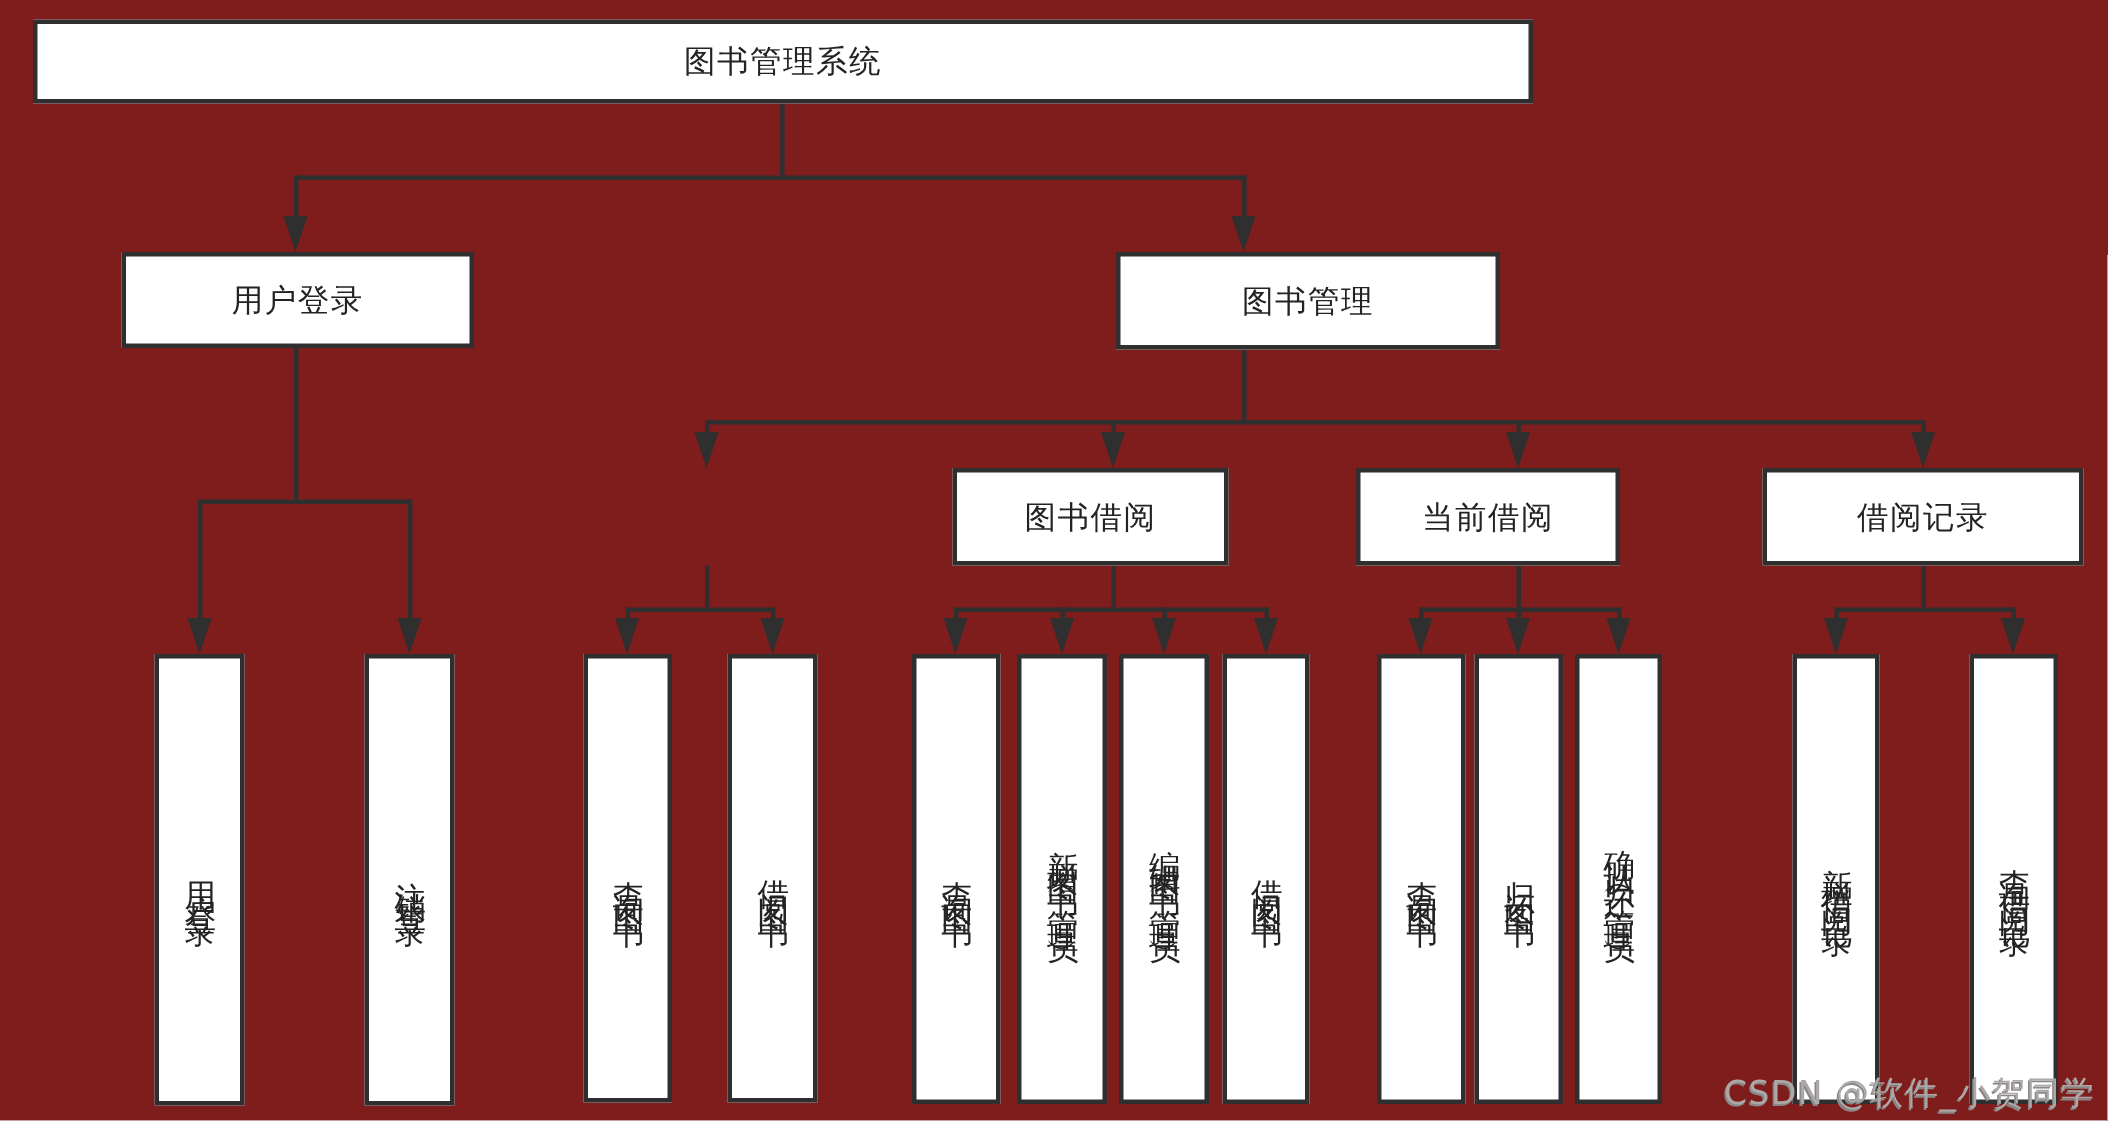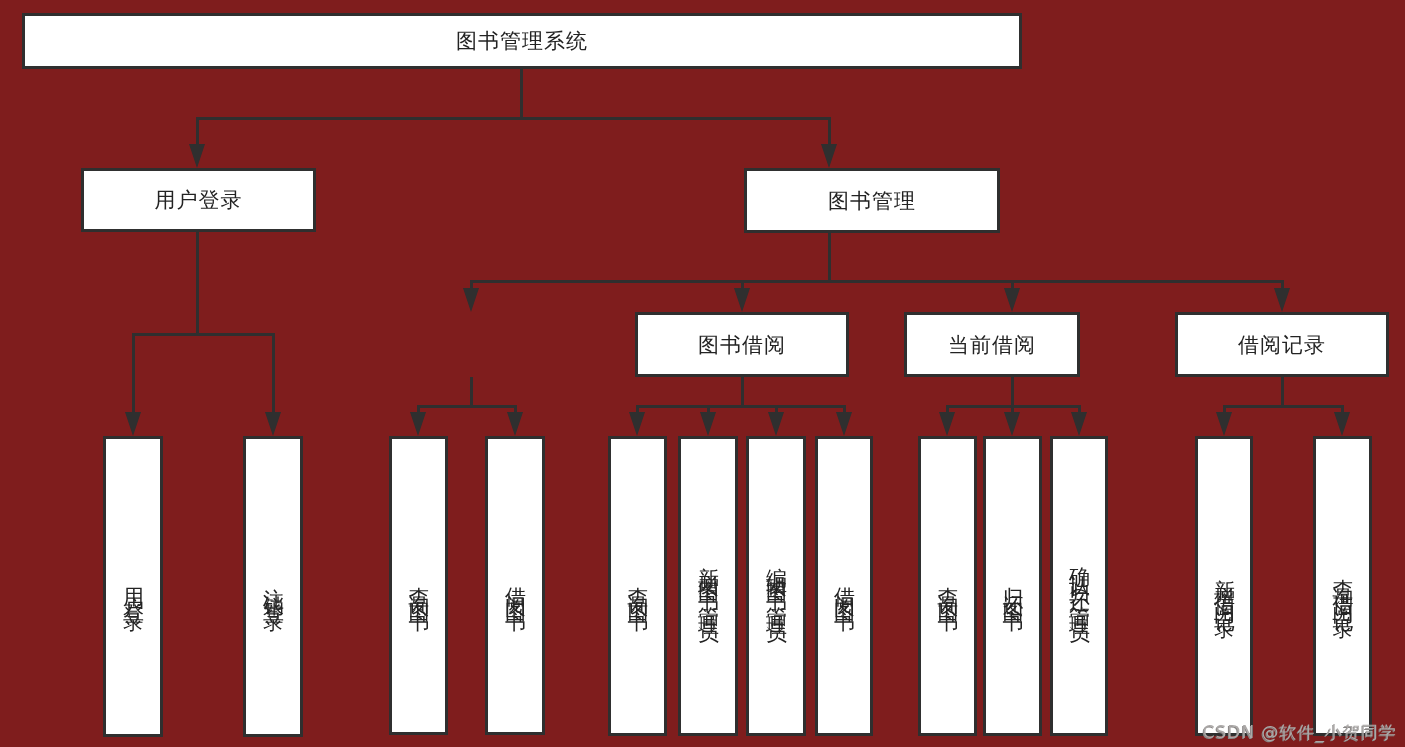--- a/index.html
+++ b/index.html
@@ -52,21 +52,21 @@
     width: 0;
     height: 0;
     border-left: 8px solid transparent;
     border-right: 8px solid transparent;
     border-top: 24px solid #2f2f2f;
   }
   .watermark {
     position: absolute;
     right: 8px;
     bottom: 3px;
-    font-size: 17px;
+    font-size: 22px;
     color: #aba8a7;
     text-shadow: -1px 1px 0 #8a8887;
     letter-spacing: 1px;
     z-index: 3;
     white-space: nowrap;
   }
 </style>
 </head>
 <body>
 
@@ -93,21 +93,21 @@
   <div class="arrow" style="left:132px; top:333px; height:79px;"></div>
   <div class="arrow" style="left:272px; top:333px; height:79px;"></div>
 
   <div class="vline" style="left:828px; top:233px; height:47px;"></div>
   <div class="hline" style="left:471px; top:280px; width:812px;"></div>
   <div class="arrow" style="left:470px; top:280px; height:8px;"></div>
   <div class="arrow" style="left:741px; top:280px; height:8px;"></div>
   <div class="arrow" style="left:1011px; top:280px; height:8px;"></div>
   <div class="arrow" style="left:1281px; top:280px; height:8px;"></div>
 
-  <div class="node" style="left:635px; top:312px; width:214px; height:65px;">
+  <div class="node" style="left:635px; top:312px; width:184px; height:65px;">
     <span>图书借阅</span>
   </div>
   <div class="node" style="left:904px; top:312px; width:176px; height:65px;">
     <span>当前借阅</span>
   </div>
   <div class="node" style="left:1175px; top:312px; width:214px; height:65px;">
     <span>借阅记录</span>
   </div>
 
   <div class="vline" style="left:470px; top:377px; height:28px;"></div>

